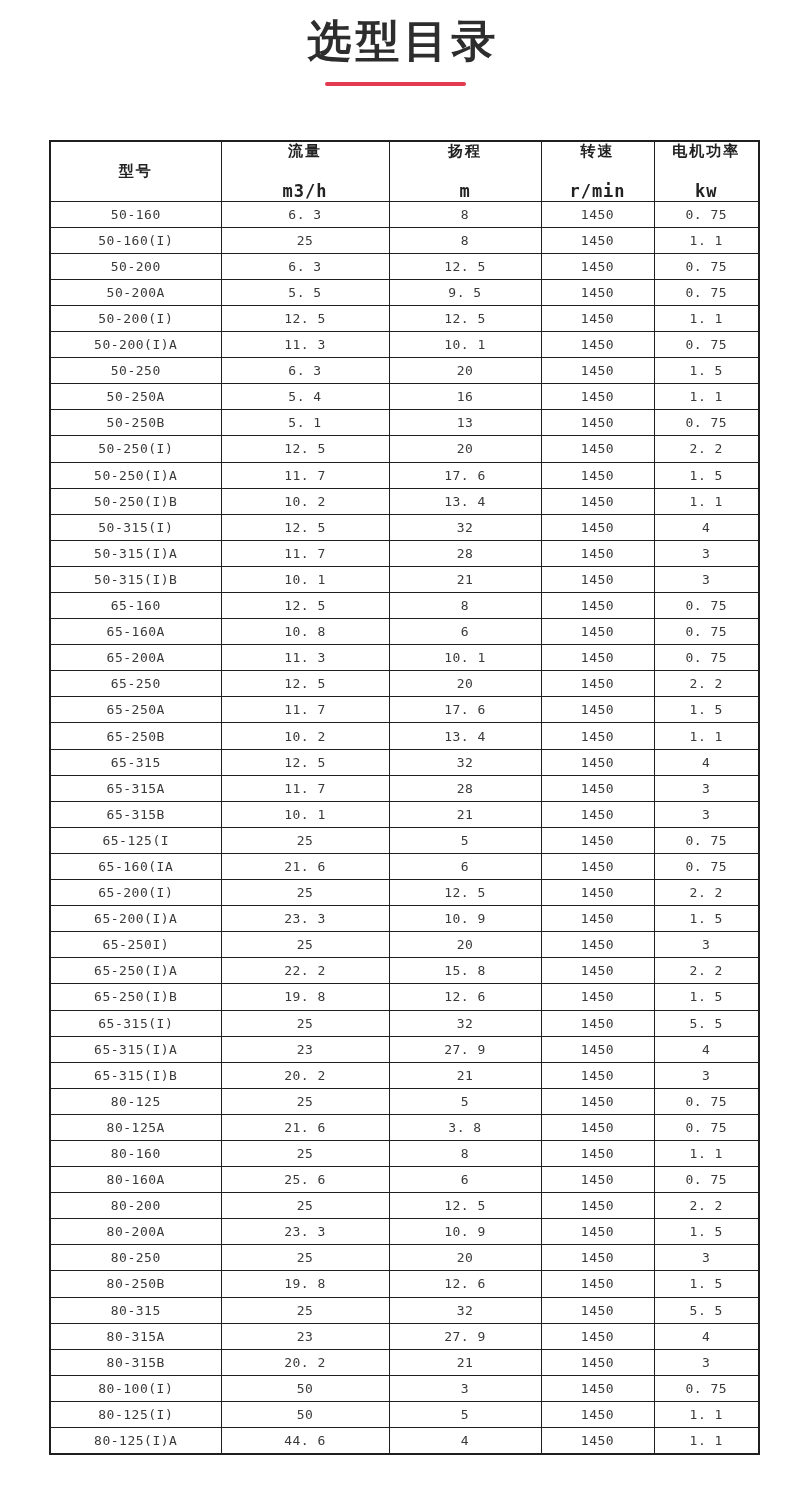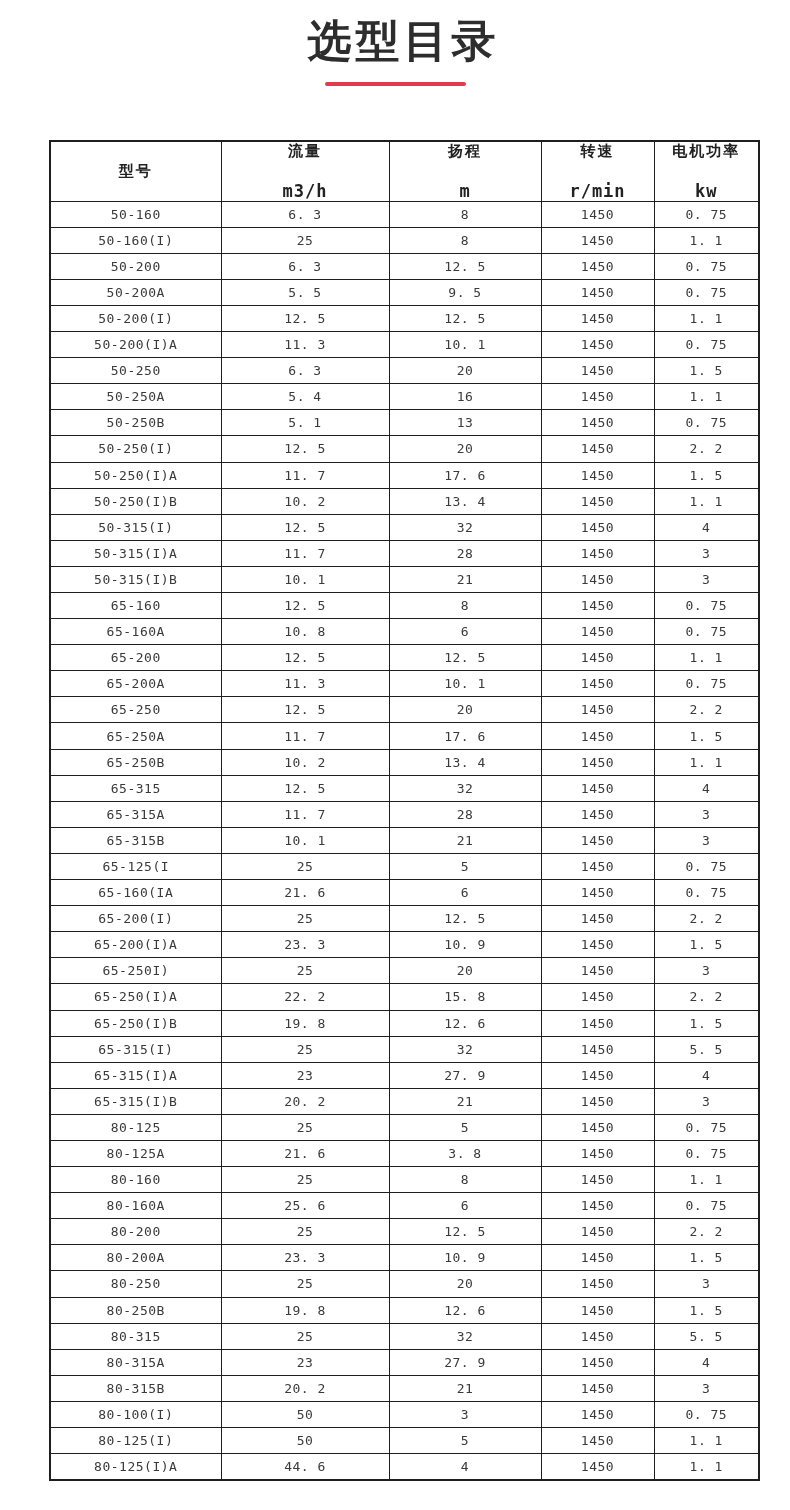--- a/index.html
+++ b/index.html
@@ -223,27 +223,20 @@
           <td>0. 75</td>
         </tr>
         <tr>
           <td>65-160A</td>
           <td>10. 8</td>
           <td>6</td>
           <td>1450</td>
           <td>0. 75</td>
         </tr>
         <tr>
-          <td>65-200</td>
-          <td>12. 5</td>
-          <td>12. 5</td>
-          <td>1450</td>
-          <td>1. 1</td>
-        </tr>
-        <tr>
           <td>65-200A</td>
           <td>11. 3</td>
           <td>10. 1</td>
           <td>1450</td>
           <td>0. 75</td>
         </tr>
         <tr>
           <td>65-250</td>
           <td>12. 5</td>
           <td>20</td>

